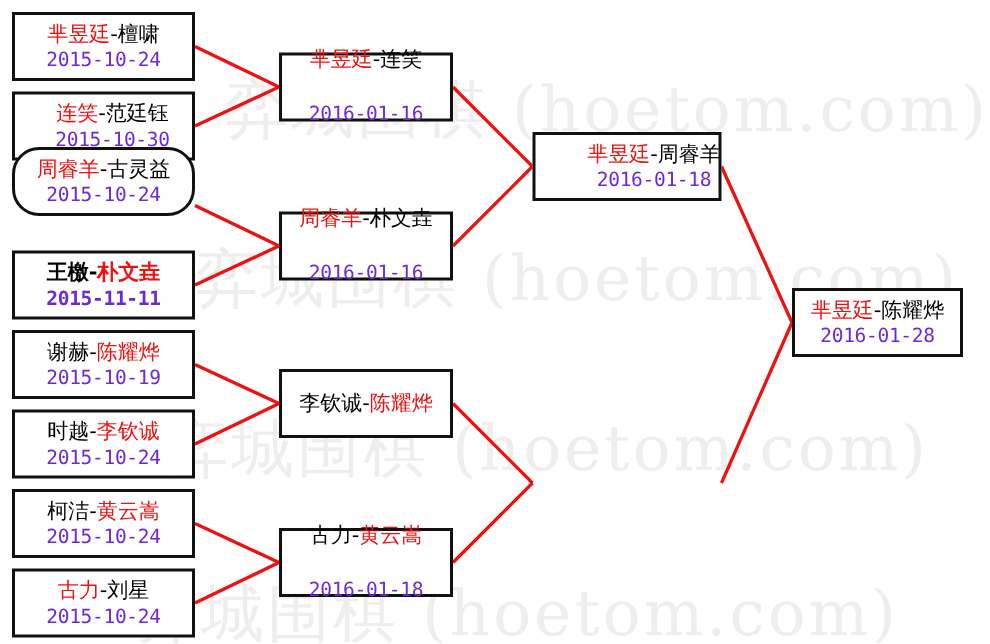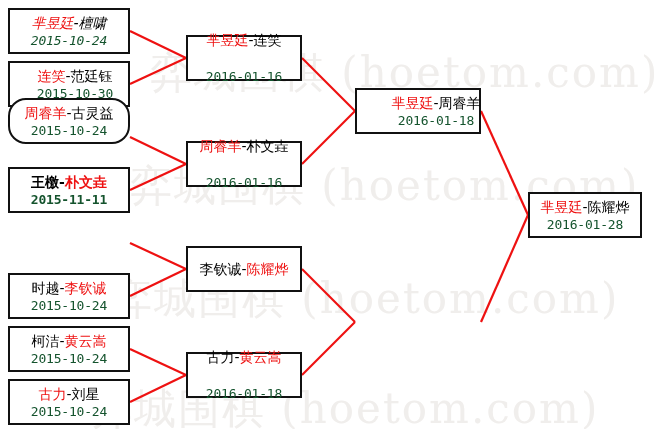--- a/index.html
+++ b/index.html
@@ -68,27 +68,27 @@
     white-space: nowrap;
     color: #000000;
   }
   .match .players .win  { color: #ee1111; }
   .match .players .lose { color: #000000; }
   .match .players .dash { color: #000000; }
   .match .date {
     font-family: "DejaVu Sans Mono", "Liberation Mono", monospace;
     font-size: 13px;
     line-height: 17px;
-    color: #14532d;
+    color: #6d28d9;
     letter-spacing: -0.2px;
   }
 
   
   .r1 { left: 8px;   width: 122px; height: 46px; }
-  .r1.i0 { top: 8px; font-style: italic; }
+  .r1.i0 { top: 8px; }
   .r1.i1 { top: 61px; padding-left: 12px; }
   .r1.i2 { top: 98px; border-radius: 18px; }
   .r1.i3 { top: 167px; font-weight: bold; }
   .r1.i4 { top: 220px; }
   .r1.i5 { top: 273px; }
   .r1.i6 { top: 326px; }
   .r1.i7 { top: 379px; }
 
   
   .r2 { left: 186px; width: 116px; height: 46px; gap: 19px; }
@@ -162,20 +162,26 @@
     <div class="date">2015-10-24</div>
   </div>
 
   <div class="match r1 i3">
     <div class="players">
       <span class="lose">王檄</span><span class="dash">-</span><span class="win">朴文垚</span>
     </div>
     <div class="date">2015-11-11</div>
   </div>
 
+  <div class="match r1 i4">
+    <div class="players">
+      <span class="lose">谢赫</span><span class="dash">-</span><span class="win">陈耀烨</span>
+    </div>
+    <div class="date">2015-10-19</div>
+  </div>
 
   <div class="match r1 i5">
     <div class="players">
       <span class="lose">时越</span><span class="dash">-</span><span class="win">李钦诚</span>
     </div>
     <div class="date">2015-10-24</div>
   </div>
 
   <div class="match r1 i6">
     <div class="players">

